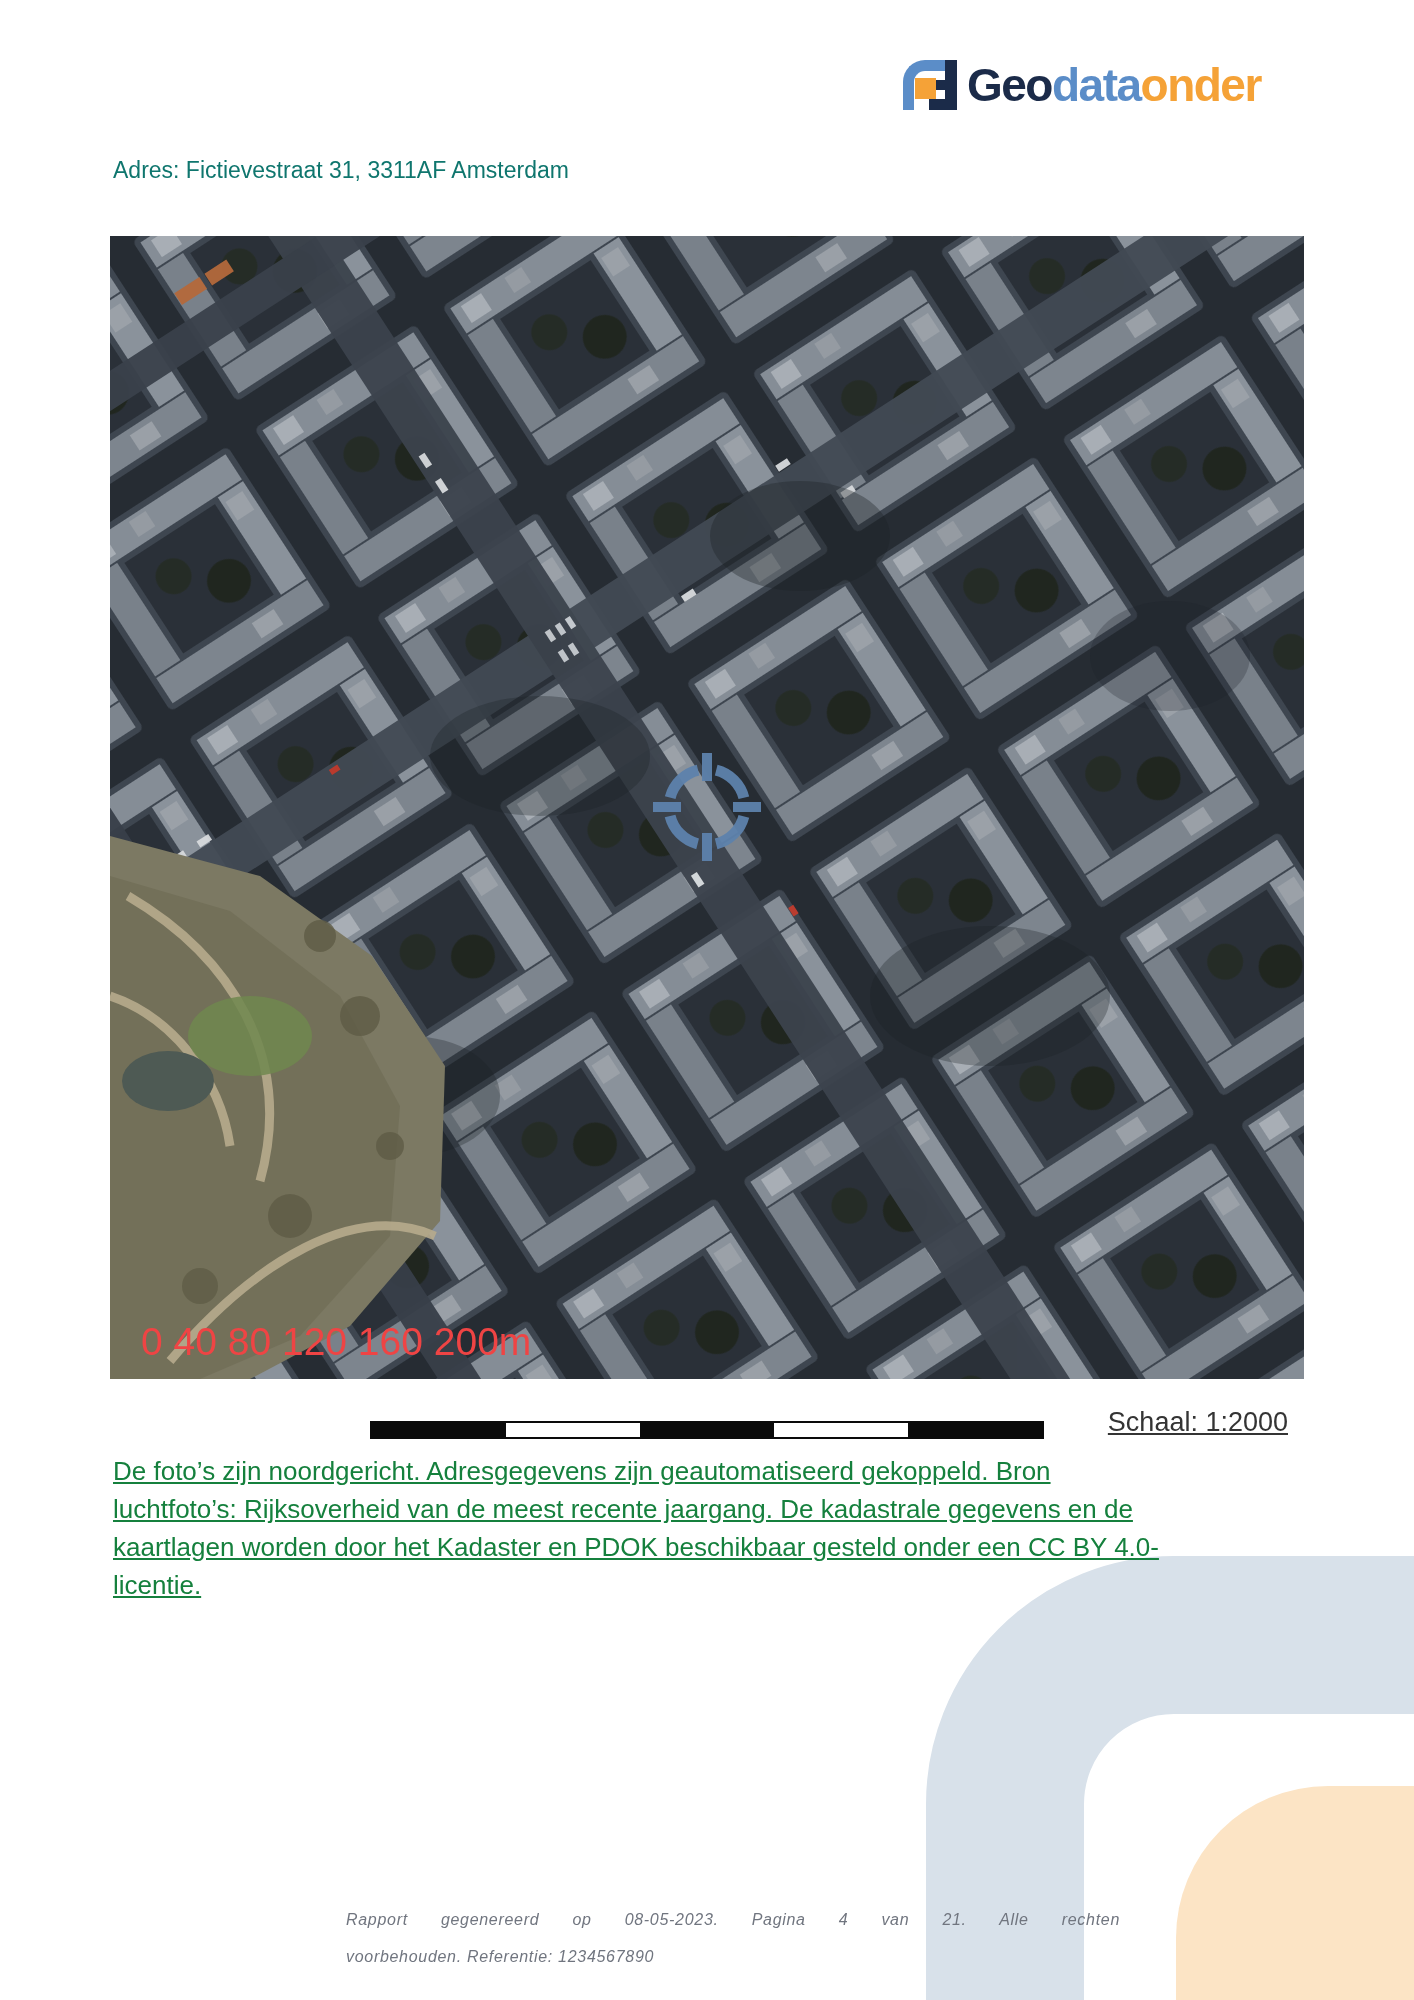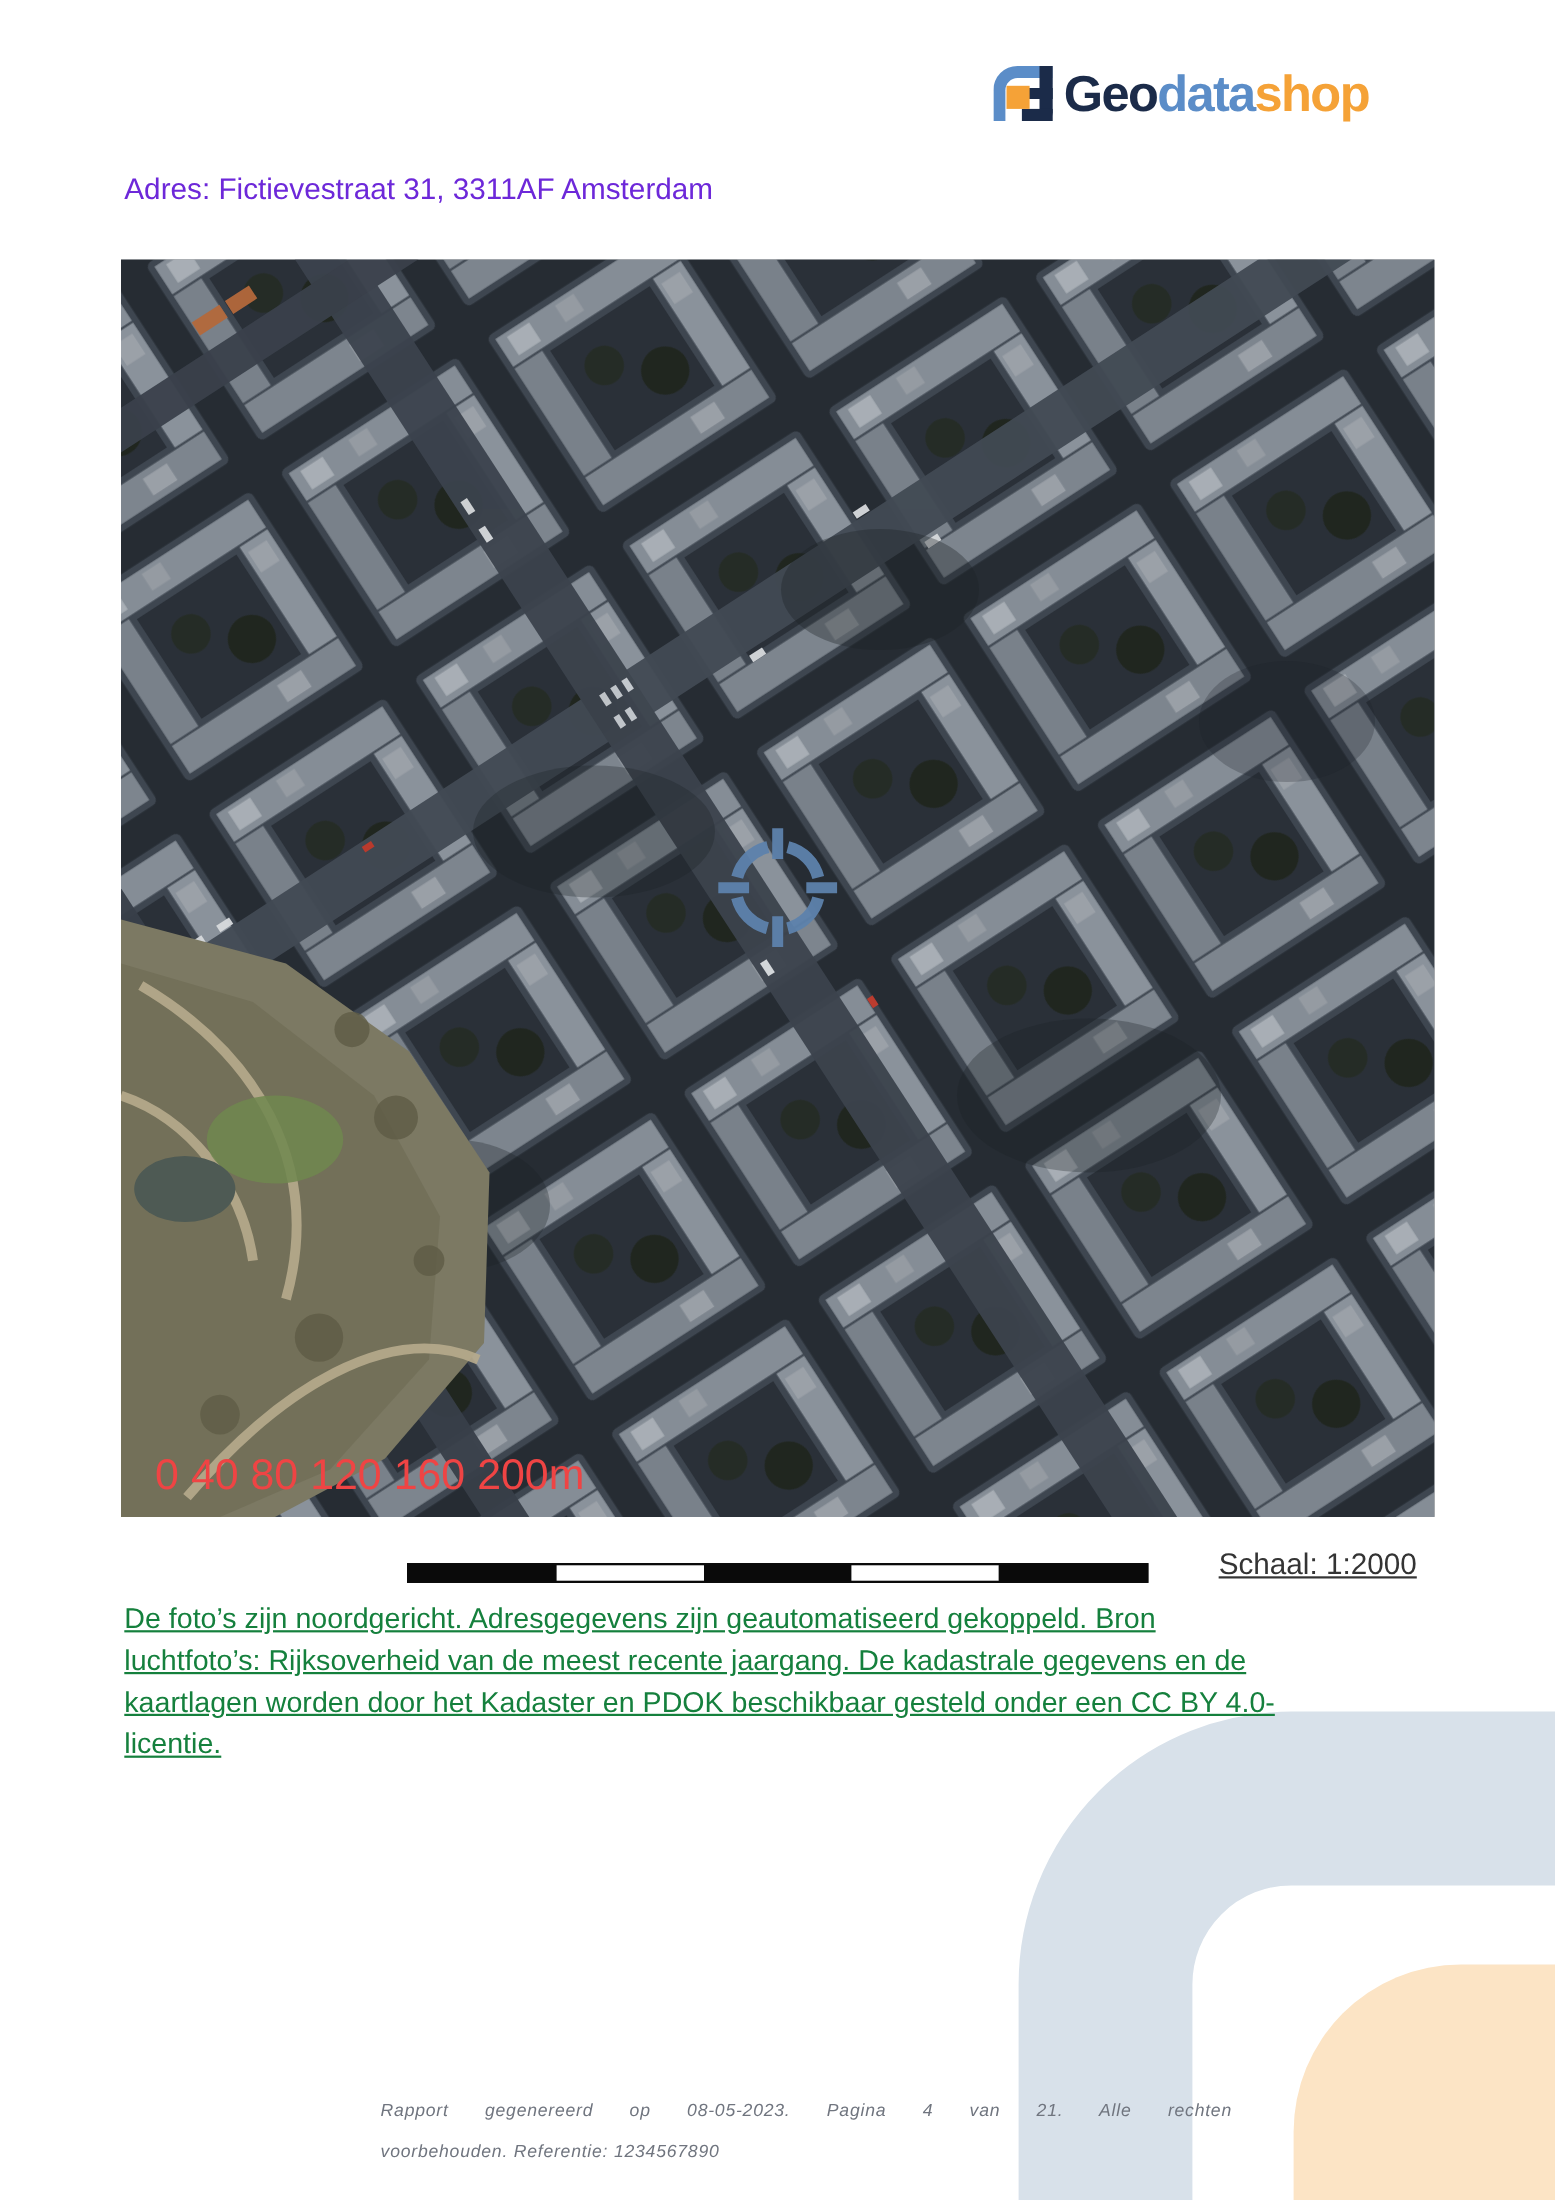--- a/index.html
+++ b/index.html
@@ -14,21 +14,21 @@
   .logo-mark .navy-bottom { position:absolute; right:0; bottom:0; width:28px; height:11px; background:#1b2b49; }
   .logo-mark .navy-cross { position:absolute; right:0; top:20px; width:26px; height:10px; background:#1b2b49; }
   .logo-mark .navy-nub { position:absolute; right:22px; top:20px; width:10px; height:18px; background:#1b2b49; }
   .logo-mark .orange-sq { position:absolute; left:12px; top:18px; width:21px; height:21px; background:#f5a237; }
   .logo-text { font-size:46px; font-weight:bold; letter-spacing:-1.5px; line-height:1; }
   .logo-text .t-geo { color:#1b2b49;margin-top:33px; }
   .logo-text .t-data { color:#5b8dc8; }
   .logo-text .t-shop { color:#f5a237; }
 
   
-  .address { position:absolute; left:113px; top:157px; font-size:27px; color:#6d28d9; }
+  .address { position:absolute; left:113px; top:157px; font-size:23px; color:#0f766e; }
 
   
   .map { position:absolute; left:110px; top:236px; width:1194px; height:1143px; overflow:hidden; background:#31373f; }
   .map svg.aerial { display:block; width:100%; height:100%; }
   .marker { position:absolute; left:539px; top:513px; width:116px; height:116px; }
 
   
   .scale-ticks { position:absolute; left:141px; top:1320px; font-size:39px; color:#ef4444; }
   .scale-bar { position:absolute; left:370px; top:1421px; width:674px; height:18px; display:flex; border:2px solid #0a0a0a; background:#0a0a0a; }
   .scale-bar .seg { flex:1 1 0; height:100%; }
@@ -59,21 +59,21 @@
 
   <div class="logo">
     <div class="logo-mark">
       <div class="blue-arc"></div>
       <div class="navy-right"></div>
       <div class="navy-bottom"></div>
       <div class="navy-cross"></div>
       <div class="navy-nub"></div>
       <div class="orange-sq"></div>
     </div>
-    <div class="logo-text"><span class="t-geo">Geo</span><span class="t-data">data</span><span class="t-shop">shop</span></div>
+    <div class="logo-text"><span class="t-geo">Geo</span><span class="t-data">data</span><span class="t-shop">onder</span></div>
   </div>
 
   <div class="address">Adres: Fictievestraat 31, 3311AF Amsterdam</div>
 
   <div class="map">
     <svg class="aerial" viewBox="0 0 1194 1143" preserveAspectRatio="none">
       <defs>
         <pattern id="blocks" width="224" height="224" patternUnits="userSpaceOnUse" patternTransform="rotate(-33)">
           <rect width="224" height="224" fill="#262c33"></rect>
           <rect x="16" y="16" width="192" height="192" rx="6" fill="#3e4650"></rect>

